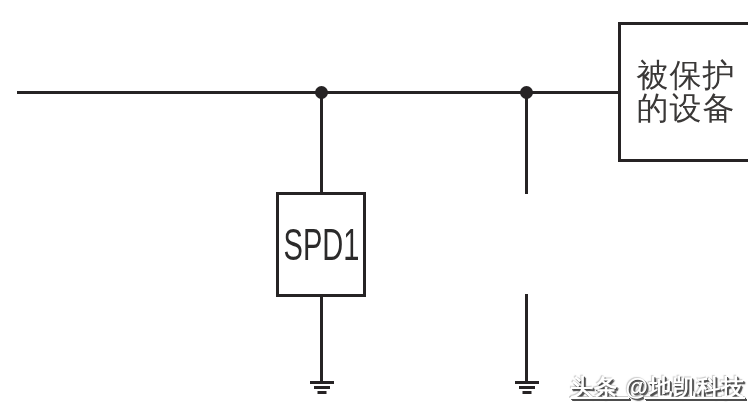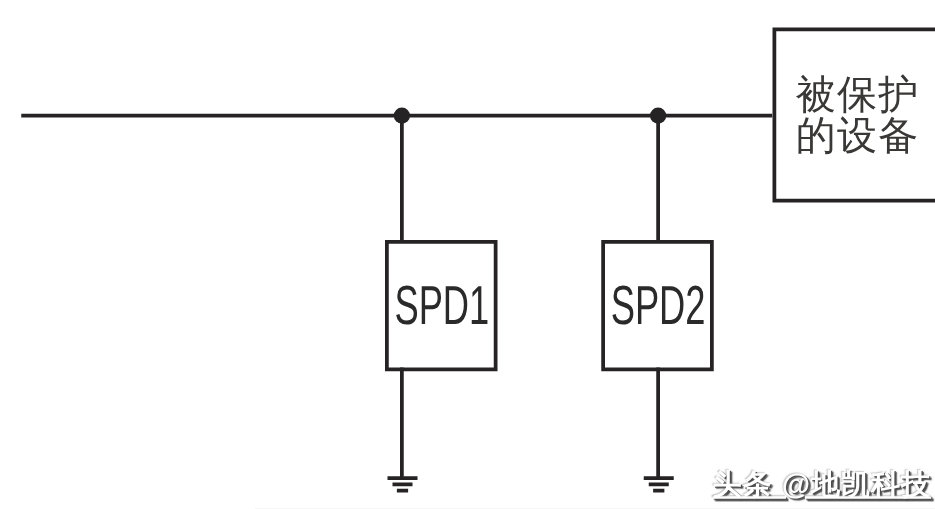--- a/index.html
+++ b/index.html
@@ -32,21 +32,21 @@
   }
   .d1{left:315px;top:86px;}
   .d2{left:520px;top:86px;}
   
   .box{
     position:absolute;border:3px solid var(--line);background:#ffffff;
     box-sizing:border-box;
     display:flex;align-items:center;justify-content:center;
   }
   .spd-box{width:90px;height:105px;top:192px;}
-  .spd1{left:276px;margin-left:32px;}
+  .spd1{left:276px;}
   .spd2{left:481px;}
   .spd-label{
     font-size:44px;
     font-weight:400;
     color:#2b2a2a;
     transform:scaleX(0.66);
     white-space:nowrap;
     letter-spacing:0px;
     line-height:1;
   }
@@ -98,23 +98,20 @@
   </div>
   <div class="vwire w1b"></div>
   <div class="ground g1">
     <i class="gbar gb1"></i>
     <i class="gbar gb2"></i>
     <i class="gbar gb3"></i>
   </div>
 
   <div class="vwire w2a"></div>
   <div class="dot d2"></div>
-  <div class="box spd-box spd2">
-    <span class="spd-label">SPD2</span>
-  </div>
   <div class="vwire w2b"></div>
   <div class="ground g2">
     <i class="gbar gb1"></i>
     <i class="gbar gb2"></i>
     <i class="gbar gb3"></i>
   </div>
 
   <div class="box device-box">
     <div class="cjk-line">被保护</div>
     <div class="cjk-line">的设备</div>

